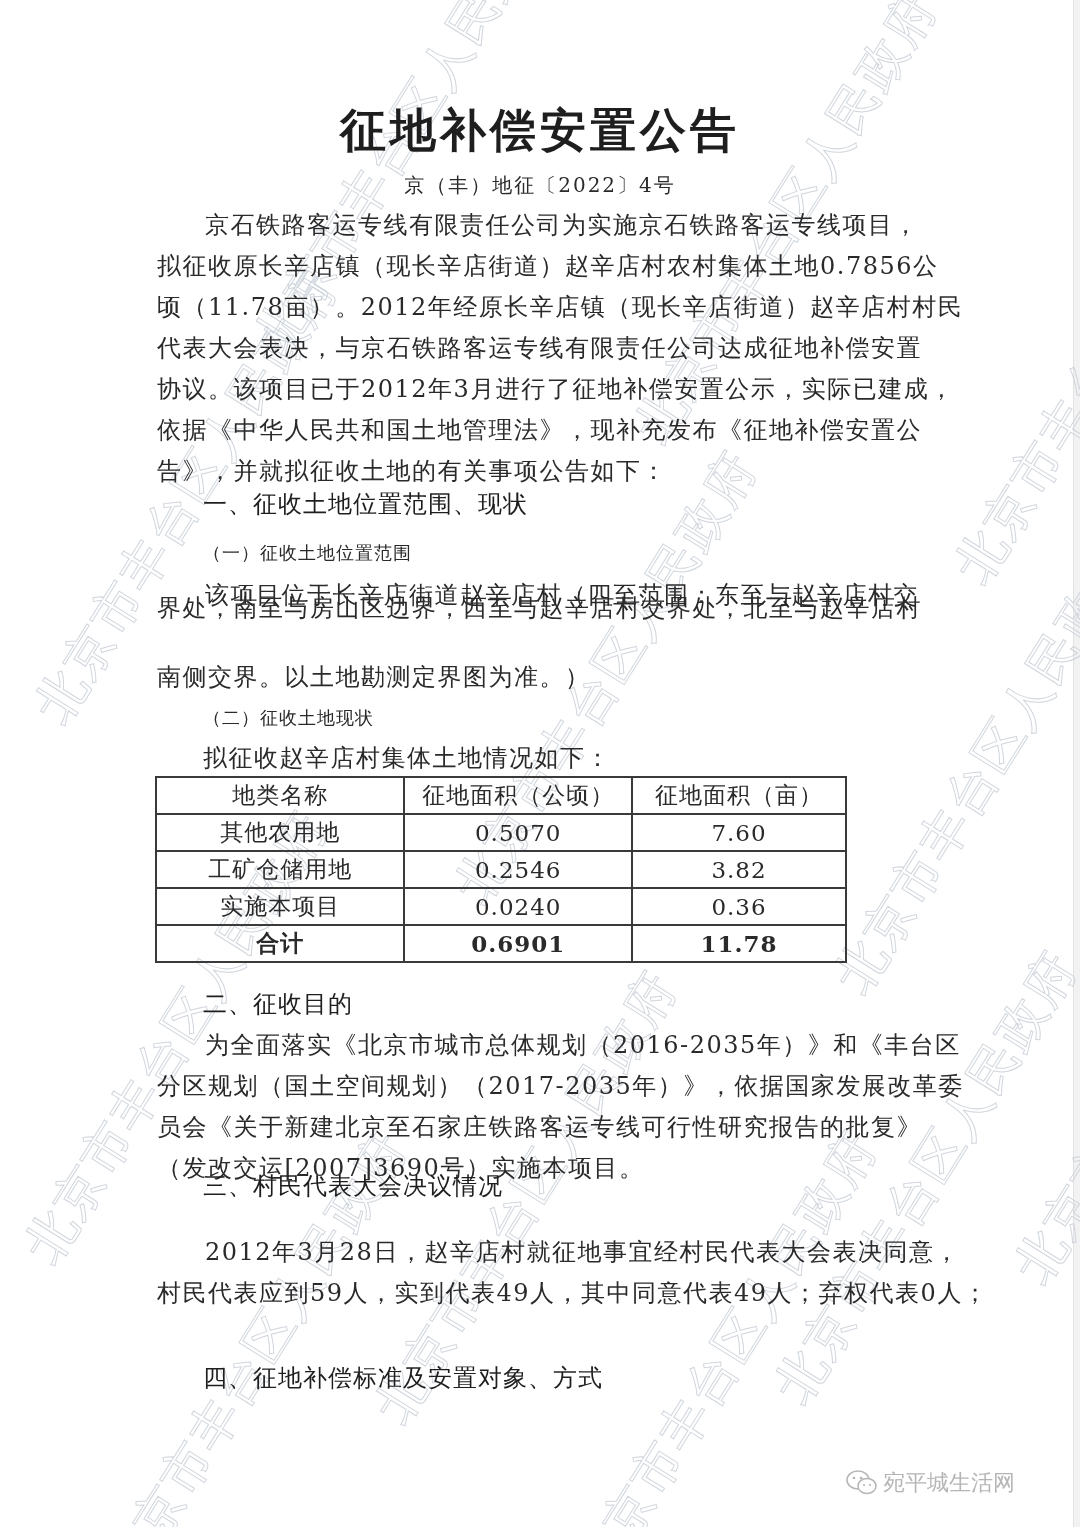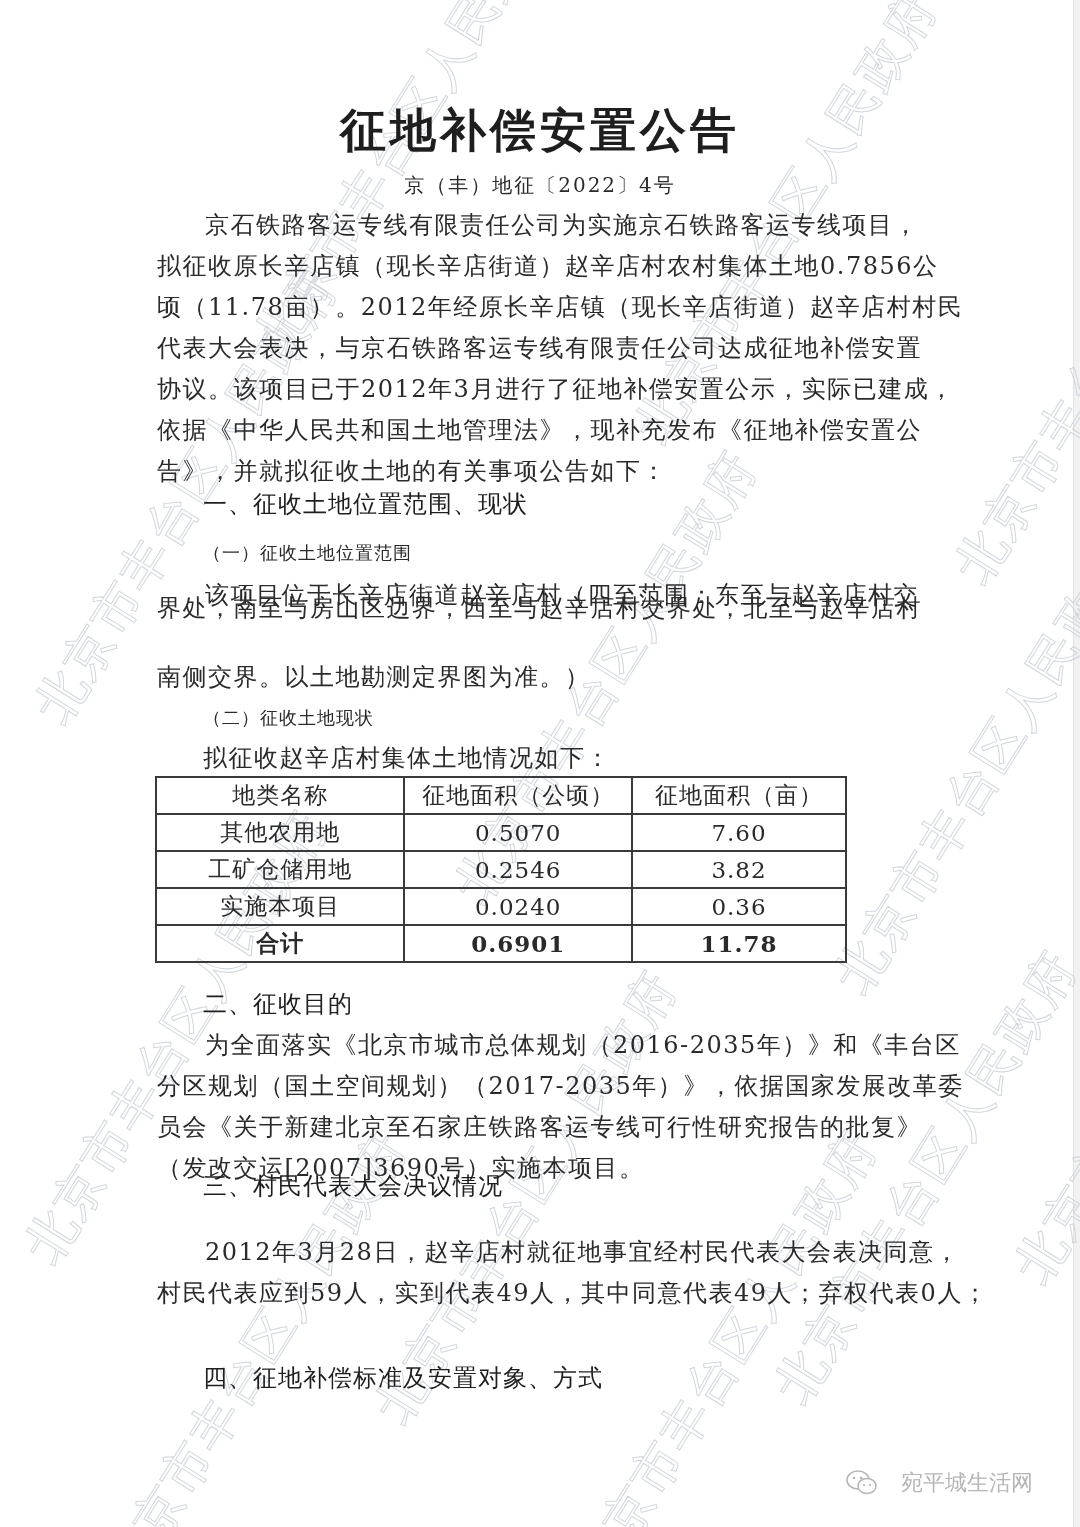--- a/index.html
+++ b/index.html
@@ -47,21 +47,21 @@
   table.land {
     position: absolute; left: 155px; top: 776px; width: 692px;
     border-collapse: collapse; font-size: 23px;
   }
   table.land td, table.land th {
     border: 2px solid #3a3a3a; height: 35px; padding: 0; text-align: center;
     font-weight: normal; letter-spacing: 1px;
   }
   table.land tr.total td { font-weight: bold; }
   .footer-brand {
-    position: absolute; left: 845px; top: 1468px; display: flex; align-items: center; gap: 22px;
+    position: absolute; left: 845px; top: 1468px; display: flex; align-items: center; gap: 4px;
     font-family: "DejaVu Sans", sans-serif; font-size: 22px; color: #b5b5b5;
   }
   .footer-brand svg { display: block; }
 </style>
 </head>
 <body>
 
 <div class="right-edge"></div>
 
 <div class="watermarks">

